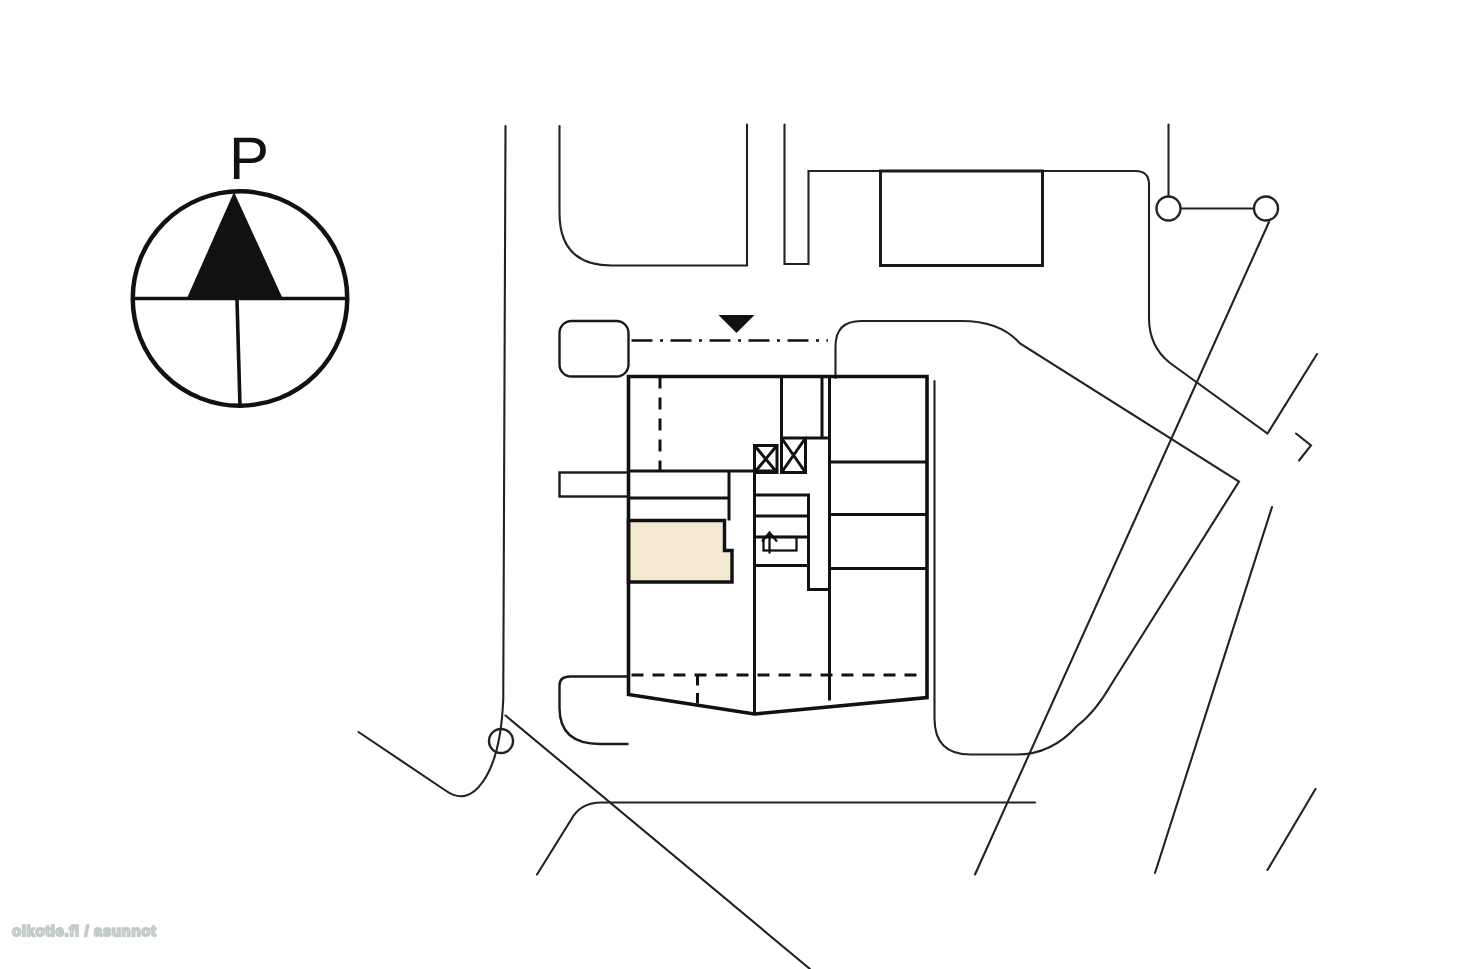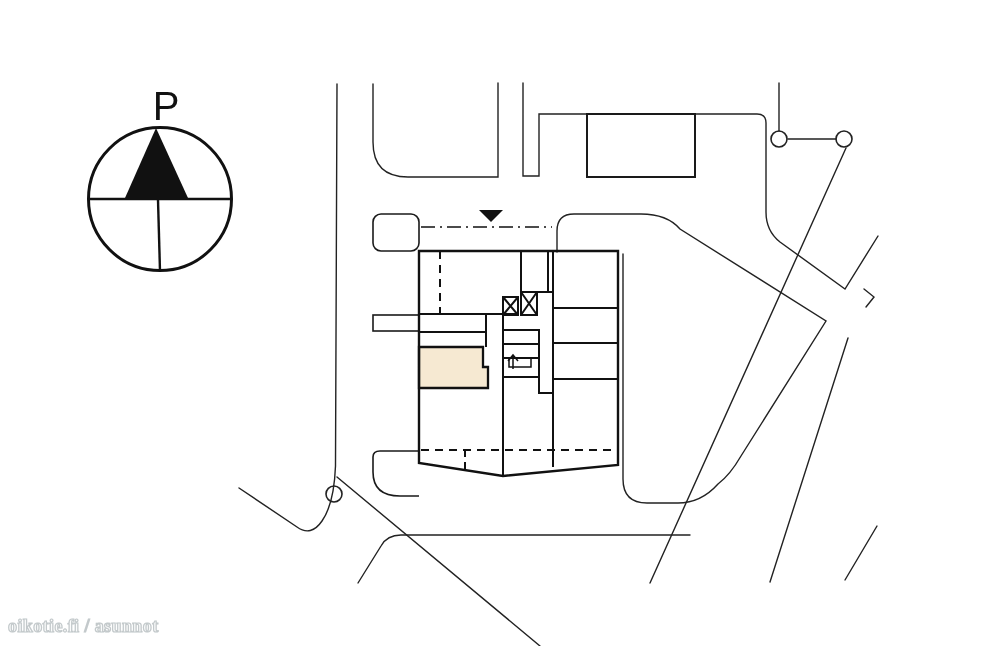--- a/index.html
+++ b/index.html
@@ -18,28 +18,27 @@
     text-align:center;
     font-size:40px;
     font-weight:400;
     color:#111;
     line-height:1;
     user-select:none;
   }
   .watermark{
     position:absolute;
     left:8px;top:616px;
-    font-size:18px;
+    font-size:10px;
     font-weight:700;
     letter-spacing:.4px;
     color:#fbfcfc;
     -webkit-text-stroke:1.2px #c3c9cb;
     text-shadow:0 0 1px #d6dadb;
     user-select:none;
-    font-family:Liberation Serif, serif;
   }
 </style>
 </head>
 <body>
 
 <div id="stage">
 
   <svg id="plan-svg" width="984" height="646" viewBox="0 0 984 646">
 
     <g fill="none" stroke="#222" stroke-width="1.4" stroke-linecap="round">

